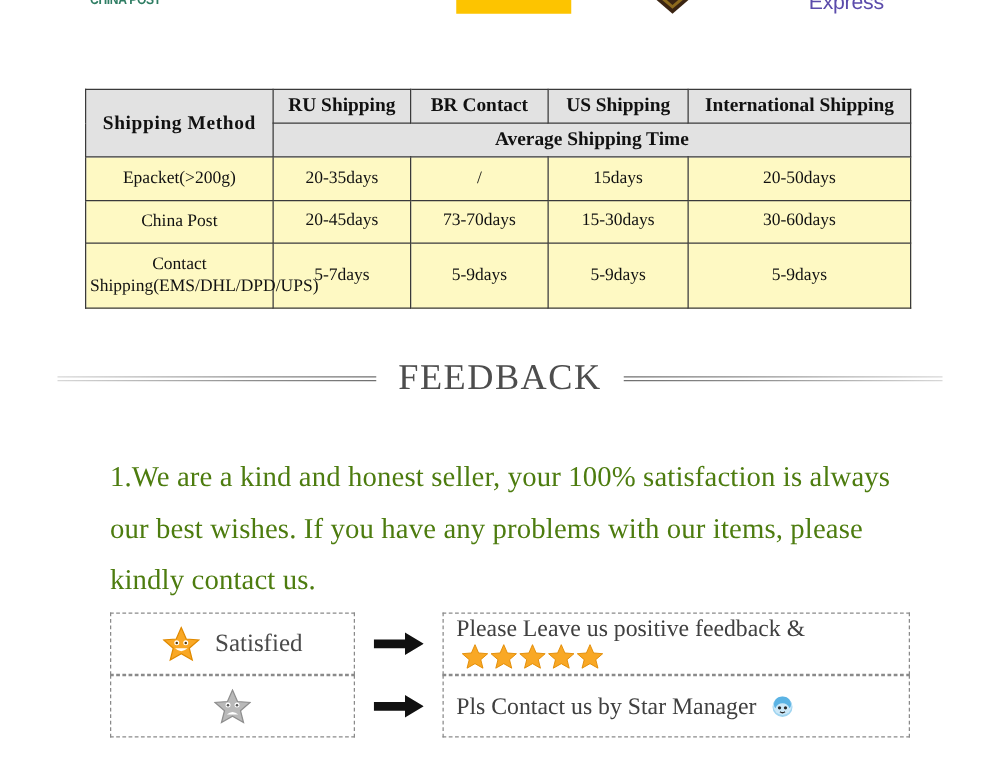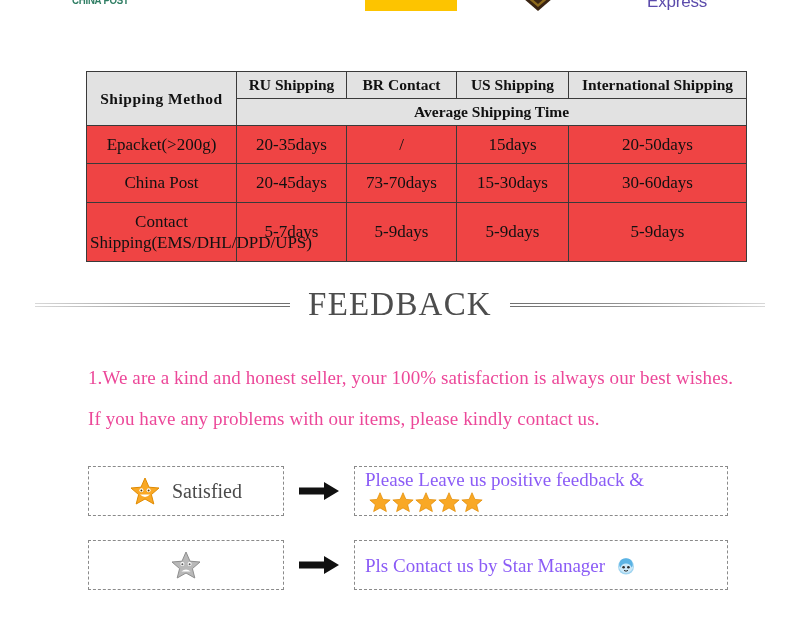--- a/index.html
+++ b/index.html
@@ -58,21 +58,20 @@
   #shipping-table-wrap {
     position: absolute;
     left: 68px; top: 71px;
     width: 660px;
   }
   table.ship {
     border-collapse: collapse;
     width: 660px;
     table-layout: fixed;
     font-family: "Liberation Serif", "DejaVu Serif", serif;
-    margin-left: 18px;
   }
   table.ship td, table.ship th {
     border: 1px solid #3a3a3a;
     text-align: center;
     vertical-align: middle;
     color: #111111;
   }
   table.ship th {
     background: #e2e2e2;
     font-weight: bold;
@@ -81,23 +80,23 @@
   }
   th.method-head {
     font-size: 15px;
     letter-spacing: 0.5px;
   }
   th.avg-head {
     font-size: 15px;
     padding: 3px 2px;
   }
   table.ship td {
-    font-size: 17px;
+    font-size: 14px;
     padding: 8px 3px;
-    background: #ef4444;
+    background: #fef9c3;
   }
   td.method-cell {
     font-size: 13px;
     line-height: 1.25;
   }
   .col-method { width: 150px; }
   .col-ru     { width: 110px; }
   .col-br     { width: 110px; }
   .col-us     { width: 112px; }
   .col-intl   { width: 178px; }
@@ -129,49 +128,49 @@
   .rule::after  { top: 3px; }
   .rule.left  { margin-right: 18px; }
   .rule.right { margin-left: 18px; }
   .rule.left::before, .rule.left::after {
     background: linear-gradient(to right, #d8d8d8 0%, #8f8f8f 60%, #6f6f6f 100%);
   }
   .rule.right::before, .rule.right::after {
     background: linear-gradient(to left, #d8d8d8 0%, #8f8f8f 60%, #6f6f6f 100%);
   }
   #feedback-title {
-    font-size: 33px;
+    font-size: 29px;
     letter-spacing: 1.2px;
     color: #4d4d4d;
     white-space: nowrap;
     font-weight: normal;
     margin: 0;
     line-height: 1;
   }
 
   
   #feedback-paragraph {
     position: absolute;
     left: 88px; top: 338px;
     width: 648px;
-    font-size: 19px;
+    font-size: 23px;
     line-height: 41px;
-    color: #ec4899;
+    color: #4d7c0f;
     letter-spacing: 0.1px;
   }
 
   
   .fb-row {
     position: absolute;
     left: 88px;
     width: 640px;
     display: flex;
     align-items: center;
   }
-  #fb-row-1 { top: 466px; }
+  #fb-row-1 { top: 490px; }
   #fb-row-2 { top: 540px; }
 
   .fb-box {
     border: 1px dashed #8a8a8a;
     box-sizing: border-box;
     display: flex;
     align-items: center;
     background: #ffffff;
   }
   .fb-box-left {
@@ -192,21 +191,21 @@
     align-items: center;
     justify-content: center;
   }
   .label-txt {
     font-size: 20px;
     color: #4a4a4a;
     white-space: nowrap;
   }
   .right-txt {
     font-size: 19px;
-    color: #8b5cf6;
+    color: #404040;
     line-height: 23px;
   }
   .right-txt .stars-inline {
     display: inline-flex;
     gap: 1px;
     vertical-align: -4px;
     margin-left: 4px;
   }
   .tm-icon { vertical-align: -4px; margin-left: 6px; }
   svg { display: block; }

